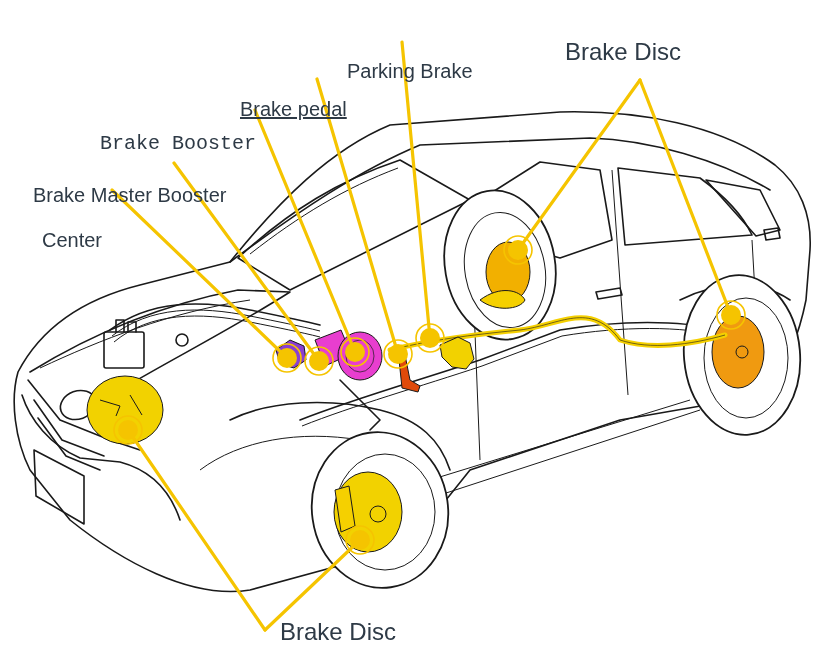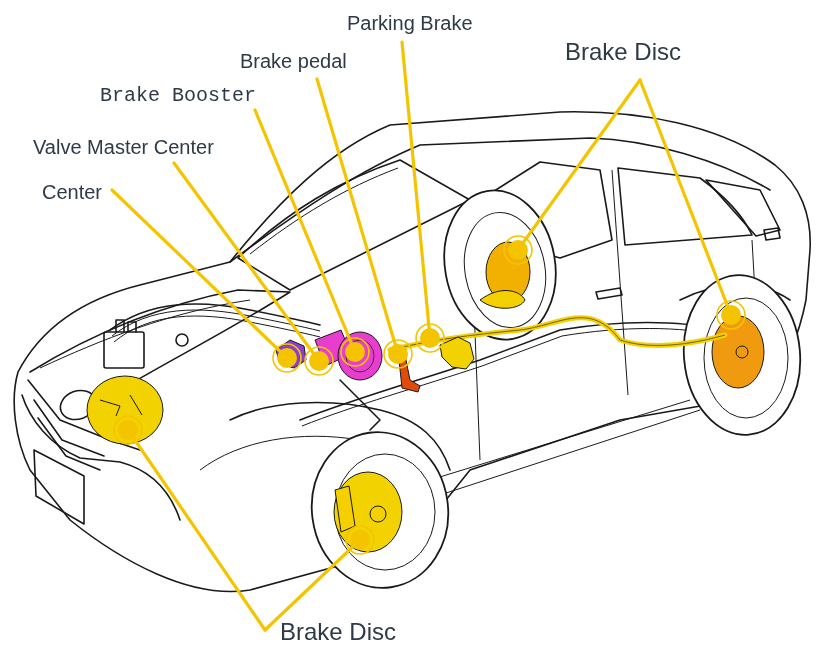--- a/index.html
+++ b/index.html
@@ -1,20 +1,20 @@
 <!DOCTYPE html>
 <html><head>
 <meta charset="utf-8">
 <style>
   html, body { margin: 0; padding: 0; background: #ffffff; }
   body { width: 821px; height: 654px; position: relative; overflow: hidden;
          font-family: "Liberation Sans", "DejaVu Sans", sans-serif; }
   #diagram { position: absolute; left: 0; top: 0; width: 821px; height: 654px; }
   .label { position: absolute; color: #2e3a46; white-space: nowrap; line-height: 1; }
-  .label.sm { font-size: 20px; }
+  .label.sm { font-size: 20px; margin-top: 48px; }
   .label.lg { font-size: 24px; }
   .car-line { fill: none; stroke: #1a1a1a; stroke-width: 1.6; stroke-linejoin: round; stroke-linecap: round; }
   .car-thin { fill: none; stroke: #1a1a1a; stroke-width: 1; }
   .tire { fill: #ffffff; stroke: #1a1a1a; stroke-width: 1.8; }
   .callout { stroke: #f5c400; stroke-width: 3.2; fill: none; stroke-linecap: round; }
   .dot { fill: #f5c400; }
   .ring { fill: none; stroke: #f5c400; stroke-width: 1.6; }
 </style>
 </head>
 <body>
@@ -158,17 +158,17 @@
     <line class="callout" x1="265" y1="630" x2="360" y2="540"></line>
     <circle class="dot" cx="128" cy="430" r="10"></circle>
     <circle class="ring" cx="128" cy="430" r="14"></circle>
     <circle class="dot" cx="360" cy="540" r="10"></circle>
     <circle class="ring" cx="360" cy="540" r="14"></circle>
   </g>
 </svg>
 
 <div class="label sm" style="left:347px; top:13px;">Parking Brake</div>
 <div class="label lg" style="left:565px; top:40px;">Brake Disc</div>
-<div class="label sm" style="left:240px; top:51px;">Brake pedal</div>
+<div class="label sm" style="left:240px; top:51px;text-decoration:underline;">Brake pedal</div>
 <div class="label sm" style="left:100px; top:86px;font-family:Liberation Mono, monospace;">Brake Booster</div>
-<div class="label sm" style="left:33px; top:137px;">Valve Master Center</div>
+<div class="label sm" style="left:33px; top:137px;">Brake Master Booster</div>
 <div class="label sm" style="left:42px; top:182px;">Center</div>
 <div class="label lg" style="left:280px; top:620px;">Brake Disc</div>
 
 </body></html>

